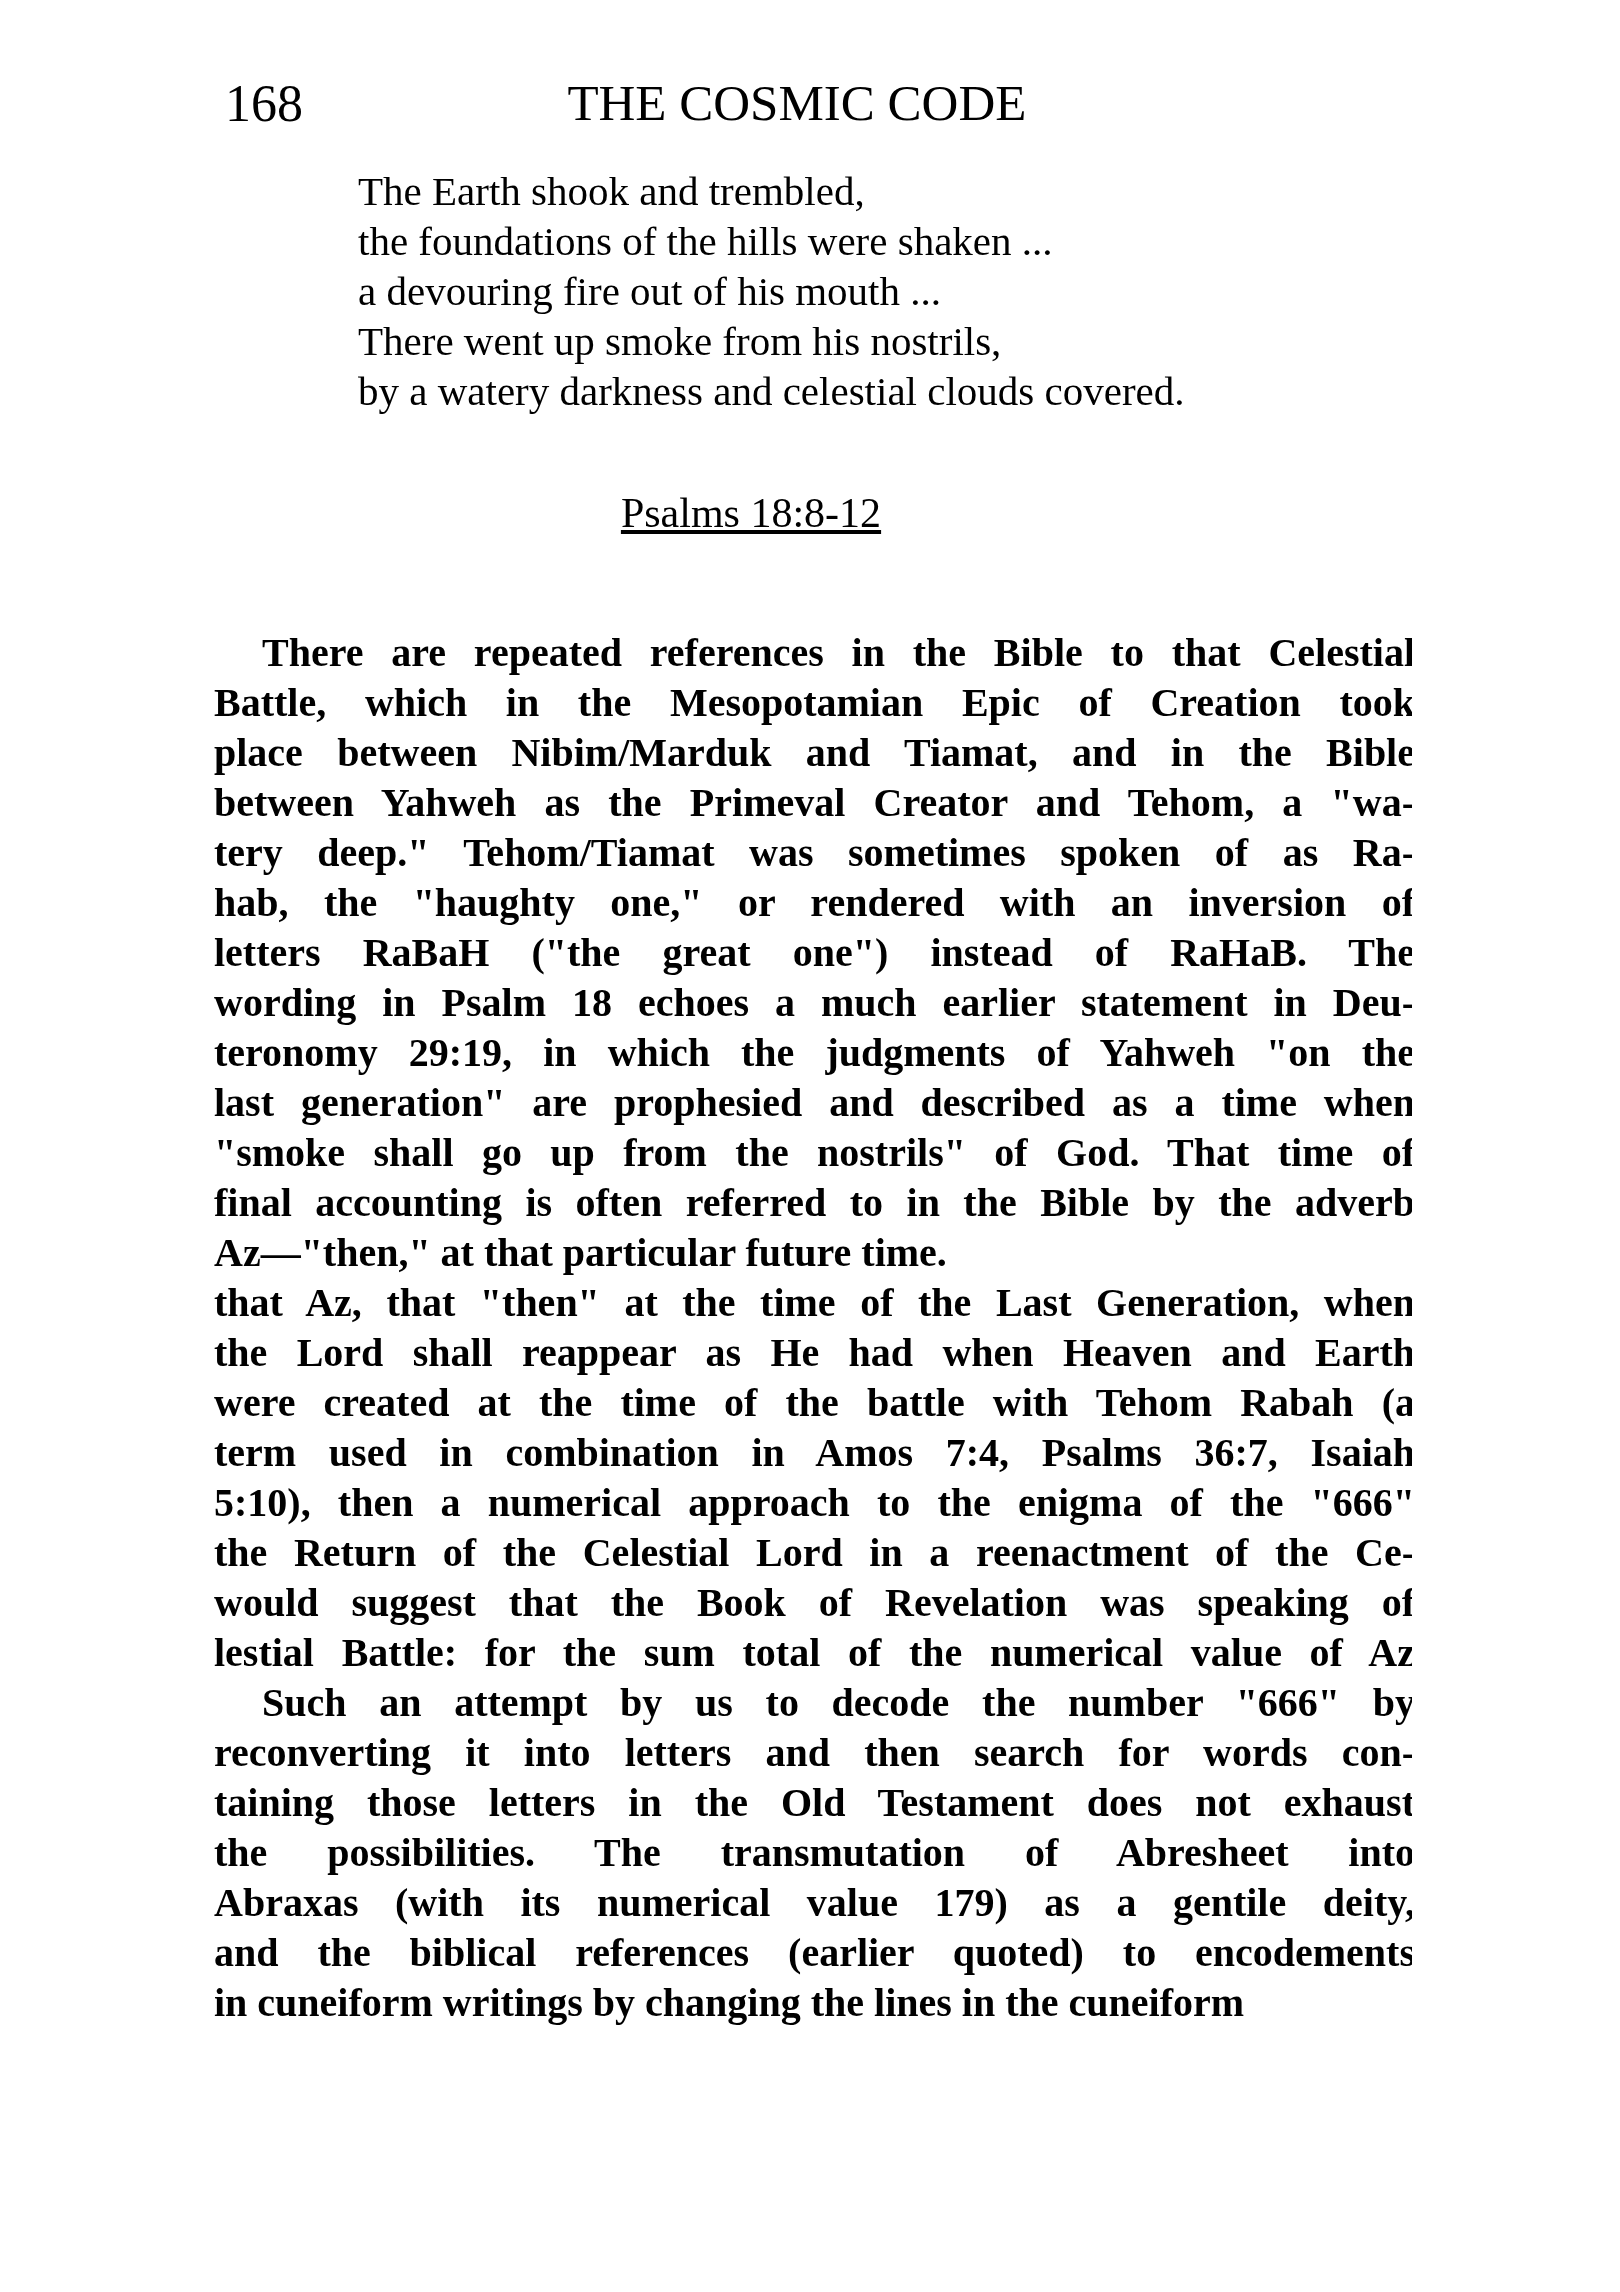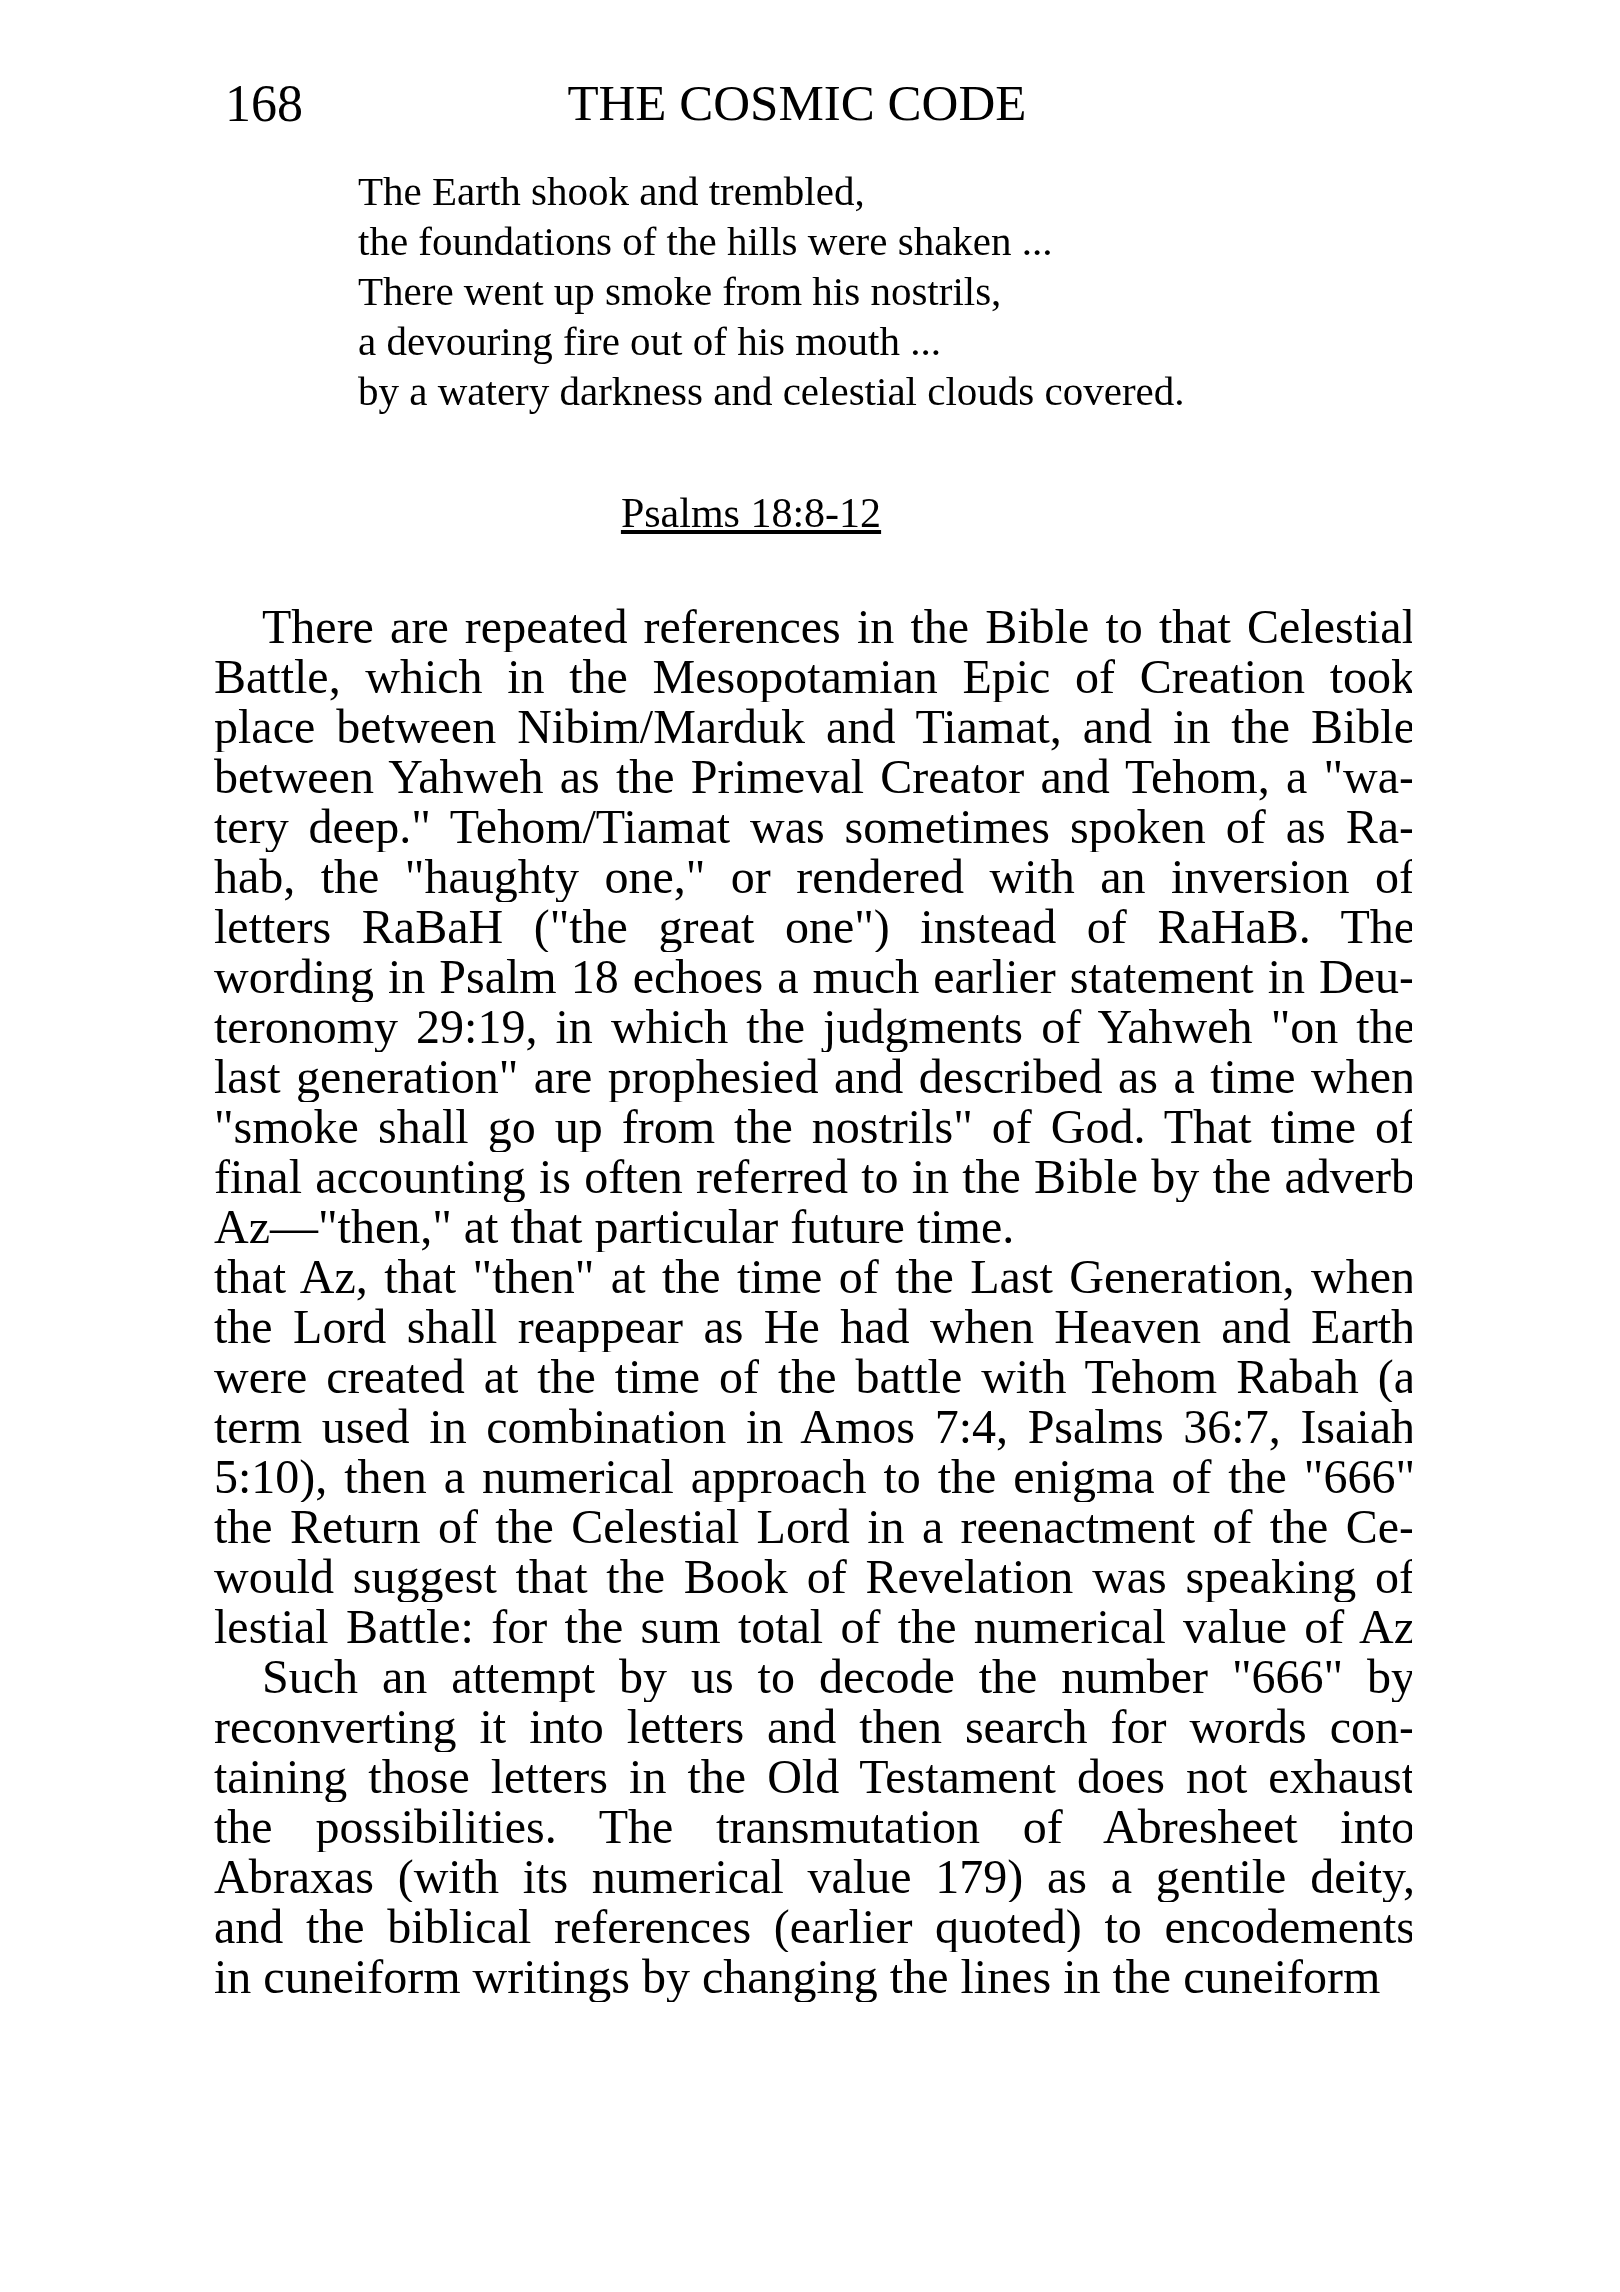--- a/index.html
+++ b/index.html
@@ -53,24 +53,25 @@
     top: 488px;
     width: 1074px;
     text-align: center;
     font-size: 42px;
     line-height: 50px;
     text-decoration: underline;
   }
   .bodytext {
     position: absolute;
     left: 214px;
-    top: 602px;
+    top: 628px;
     width: 1201px;
-    font-size: 48px;
+    font-size: 40px;
     line-height: 50px;
+    font-weight: bold;
   }
   .para {
     margin: 0;
     padding: 0;
   }
   .jline {
     text-align: justify;
     text-align-last: justify;
     height: 50px;
     overflow: hidden;
@@ -89,22 +90,22 @@
 <body>
 
 <div class="page">
 
   <div class="pageno">168</div>
   <div class="htitle">THE COSMIC CODE</div>
 
   <div class="poem">
     <div class="pline">The Earth shook and trembled,</div>
     <div class="pline">the foundations of the hills were shaken ...</div>
+    <div class="pline">a devouring fire out of his mouth ...</div>
     <div class="pline">There went up smoke from his nostrils,</div>
-    <div class="pline">a devouring fire out of his mouth ...</div>
     <div class="pline">by a watery darkness and celestial clouds covered.</div>
   </div>
 
   <div class="attrib">Psalms 18:8-12</div>
 
   <div class="bodytext">
 
     <div class="para">
       <div class="jline indent">There are repeated references in the Bible to that Celestial</div>
       <div class="jline">Battle, which in the Mesopotamian Epic of Creation took</div>

